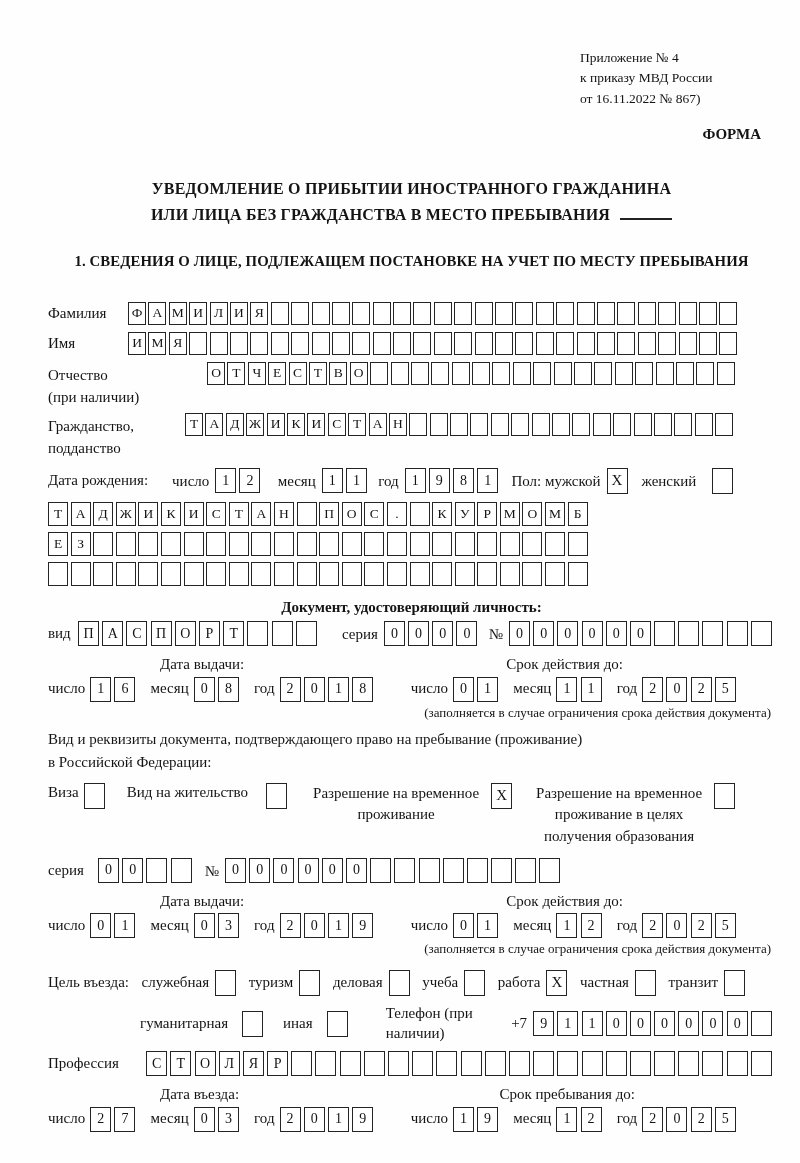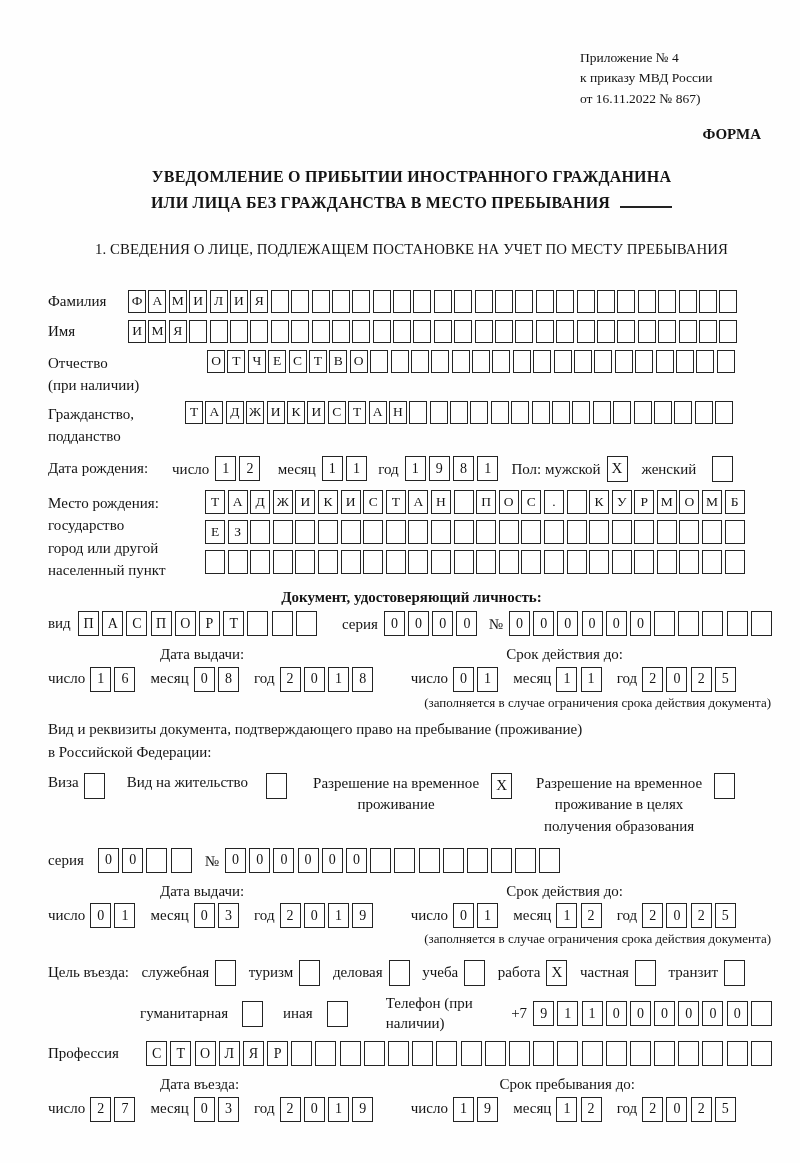--- a/index.html
+++ b/index.html
@@ -6,23 +6,23 @@
   .page{
     width:800px;height:1163px;box-sizing:border-box;background:#fefefe;
     margin:0 auto;position:relative;overflow:hidden;
     padding:48px 25px 16px 48px;
     font-family:"Liberation Serif","DejaVu Serif",serif;
     color:#141414;font-size:15px;line-height:1.3;
   }
   .appendix{width:195px;margin-left:auto;font-size:13.5px;line-height:1.5;}
   .appendix .gap{margin-top:5px;}
   .forma{text-align:right;padding-right:14px;font-weight:bold;font-size:15px;margin-top:16px;}
-  .title{margin-top:20px;text-align:center;font-weight:bold;font-size:16px;line-height:1.6;letter-spacing:.2px;}
+  .title{margin-top:32px;text-align:center;font-weight:bold;font-size:16px;line-height:1.6;letter-spacing:.2px;}
   .blank-underline{display:inline-block;width:52px;border-bottom:2px solid #222;height:12px;margin-left:10px;}
-  .sec1{margin-top:25px;font-weight:normal;font-size:14.8px;text-align:center;letter-spacing:.1px;}
+  .sec1{margin-top:25px;font-weight:bold;font-size:14.8px;text-align:center;letter-spacing:.1px;}
 
   .frow{display:flex;align-items:flex-start;}
   .flabel{flex-shrink:0;padding-top:2px;}
   .cells{display:flex;flex-wrap:nowrap;}
   .cell{
     display:inline-flex;align-items:center;justify-content:center;
     width:16px;height:21px;border:1.6px solid #242424;margin-right:2.4px;
     font-size:13.5px;background:#fff;flex-shrink:0;
   }
   .cells-md .cell{width:18px;height:22px;margin-right:2.6px;}
@@ -237,26 +237,20 @@
     <span class="chk">
         <span>X</span>
       </span>
     <div class="inline-gap">женский</div>
     <span class="chk" style="margin-left:10px">
         <span></span>
       </span>
   </div>
 
   <div class="frow mt8">
-    <div class="flabel lblcol" style="width:157px">
-      <div>Место рождения:</div>
-      <div>государство</div>
-      <div>город или другой</div>
-      <div>населенный пункт</div>
-    </div>
     <div class="stackrows">
       <div class="cells cells-md">
           <span class="cell">Т</span>
           <span class="cell">А</span>
           <span class="cell">Д</span>
           <span class="cell">Ж</span>
           <span class="cell">И</span>
           <span class="cell">К</span>
           <span class="cell">И</span>
           <span class="cell">С</span>

